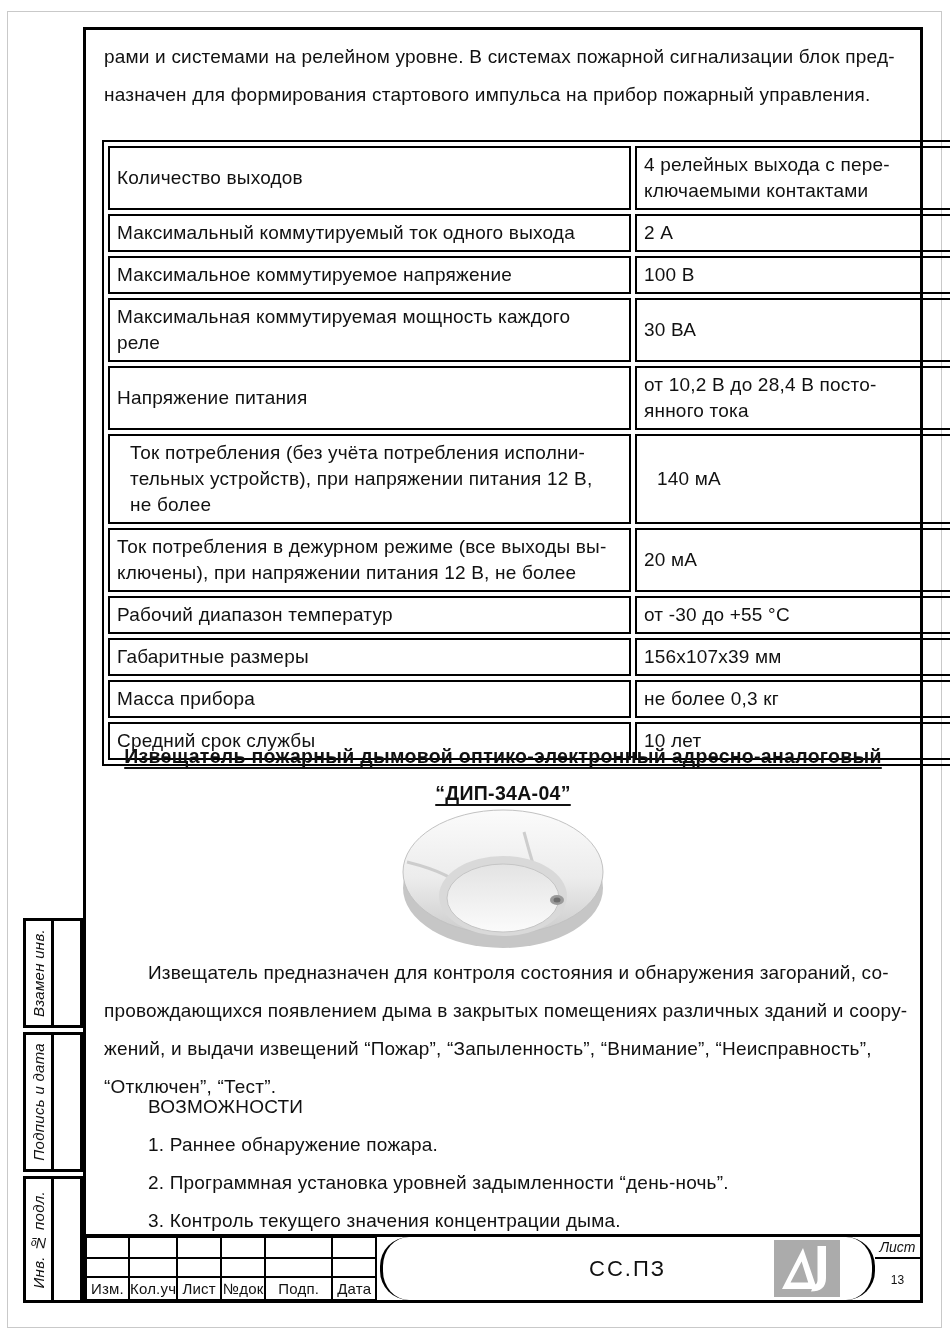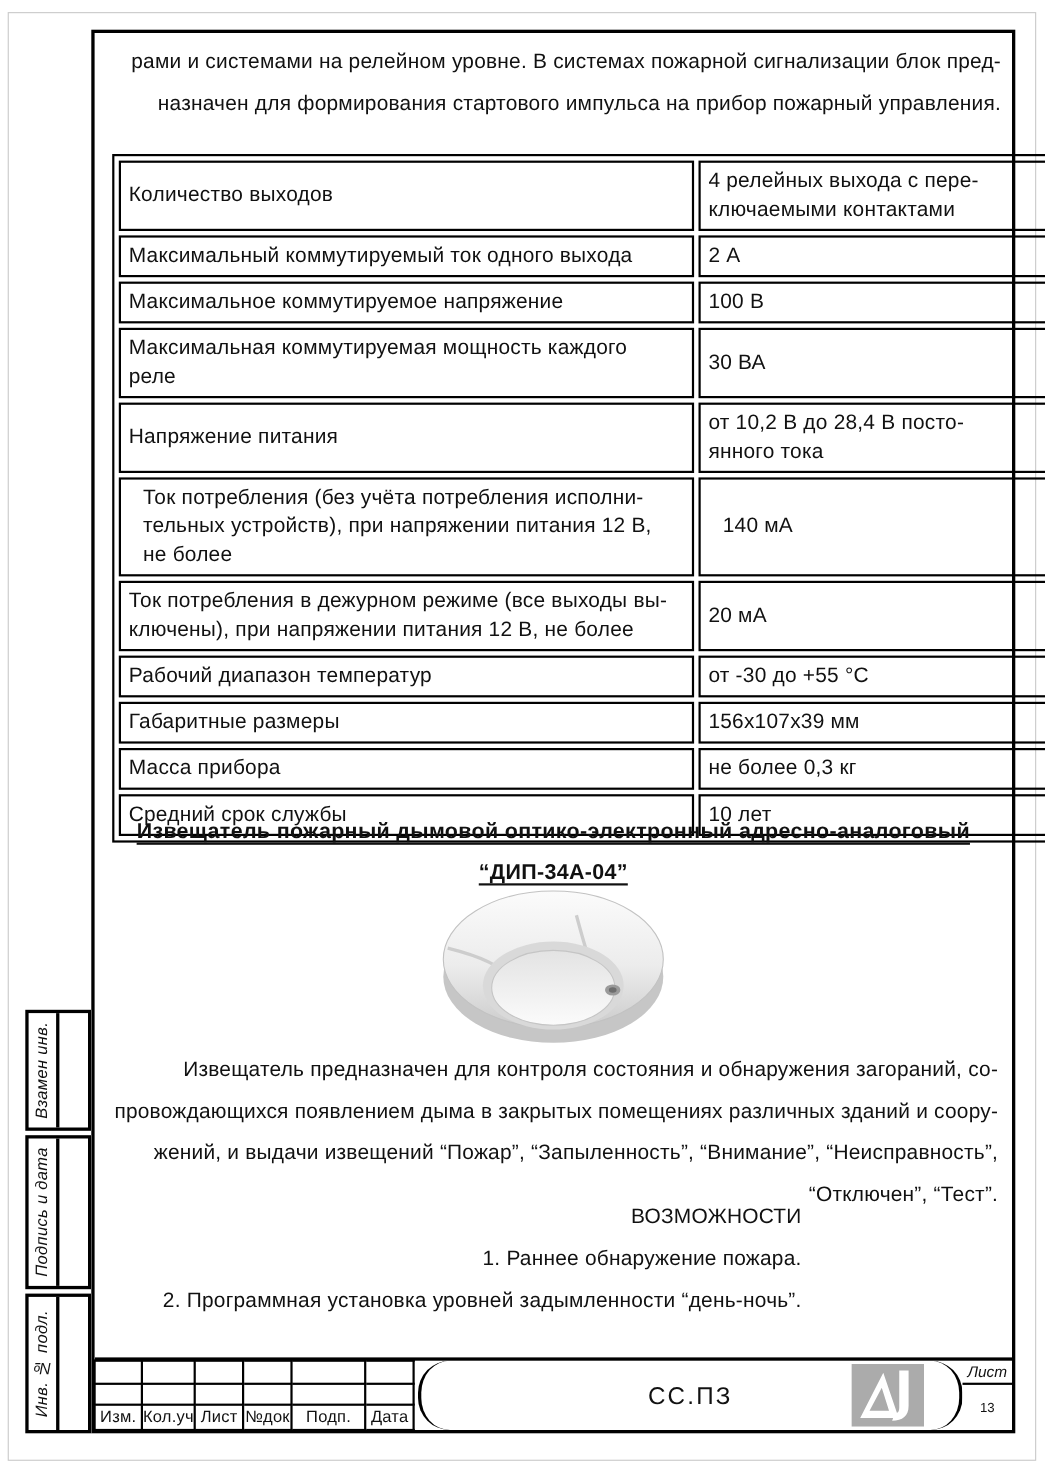--- a/index.html
+++ b/index.html
@@ -7,21 +7,21 @@
     width:950px; height:1344px; position:relative; background:#ffffff;
     font-family:"Liberation Sans", sans-serif; color:#111;
     overflow:hidden;
   }
   .page-border { position:absolute; left:7px; top:11px; width:933px; height:1315px;
     border:1px solid #c9c9c9; }
   .frame { position:absolute; left:83px; top:27px; width:840px; height:1276px;
     border:3px solid #000; box-sizing:border-box; }
 
   .line { white-space:nowrap; }
-  .body-text { font-size:19px; line-height:38px; letter-spacing:0.2px;text-align:right; }
+  .body-text { font-size:19px; line-height:38px; letter-spacing:0.2px; }
 
   .intro { position:absolute; left:18px; top:8px; width:806px; }
 
   .h1 { position:absolute; left:0; right:0; top:74px; text-align:center;
     font-size:19.5px; font-weight:600; letter-spacing:0.3px; }
   .h1 span, .h2 span { text-decoration:underline; text-underline-offset:4px; text-decoration-thickness:1.5px; }
 
   table.spec { position:absolute; left:16px; top:110px; width:886px;
     border:2px solid #000; border-collapse:separate; border-spacing:4px; }
   table.spec td { border:2px solid #000; font-size:19px; line-height:26px;
@@ -171,20 +171,21 @@
     <div class="line indent">Извещатель предназначен для контроля состояния и обнаружения загораний, со-</div>
     <div class="line">провождающихся появлением дыма в закрытых помещениях различных зданий и соору-</div>
     <div class="line">жений, и выдачи извещений “Пожар”, “Запыленность”, “Внимание”, “Неисправность”,</div>
     <div class="line">“Отключен”, “Тест”.</div>
   </div>
 
   <div class="features body-text">
     <div class="line indent">ВОЗМОЖНОСТИ</div>
     <div class="line item">1. Раннее обнаружение пожара.</div>
     <div class="line item">2. Программная установка уровней задымленности “день-ночь”.</div>
+    <div class="line item">3. Контроль текущего значения концентрации дыма.</div>
   </div>
 
   <div class="titleblock">
     <table class="rev">
       <colgroup>
         <col style="width:43px">
           <col style="width:46px">
           <col style="width:44px">
         <col style="width:44px">
           <col style="width:67px">

